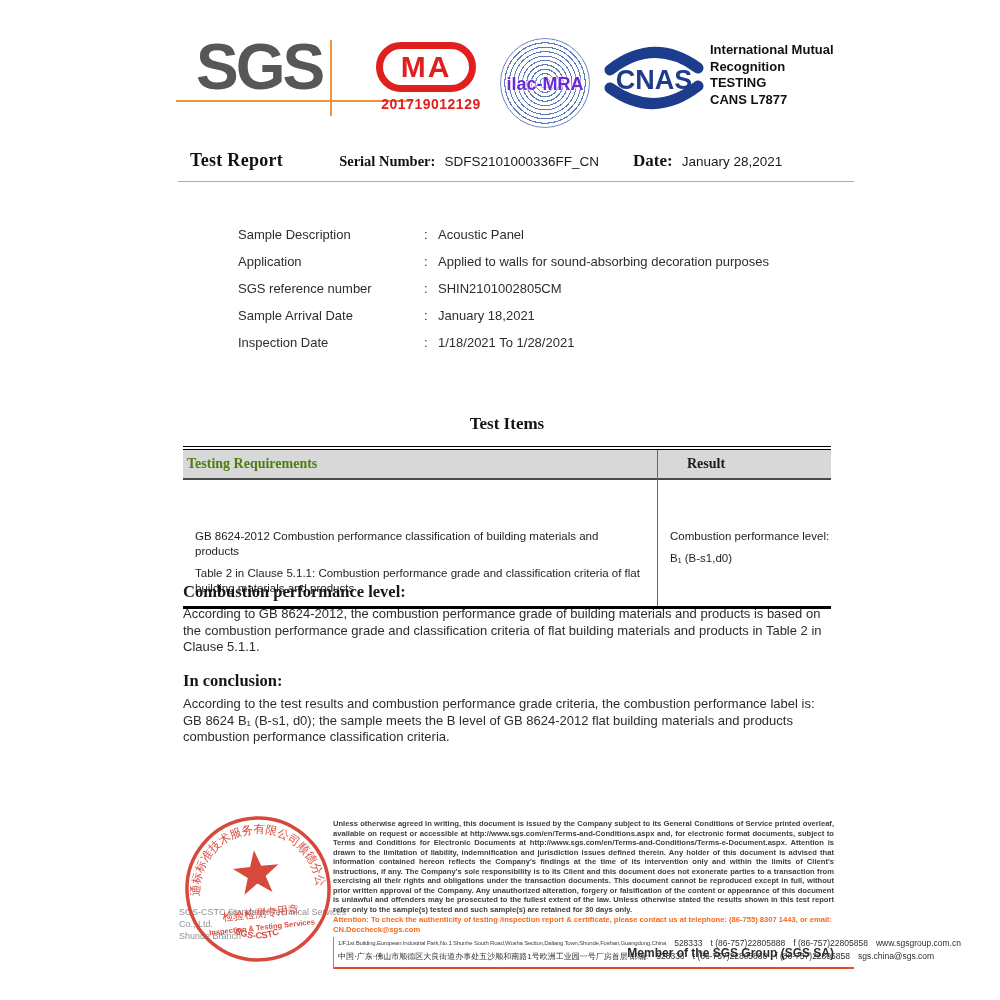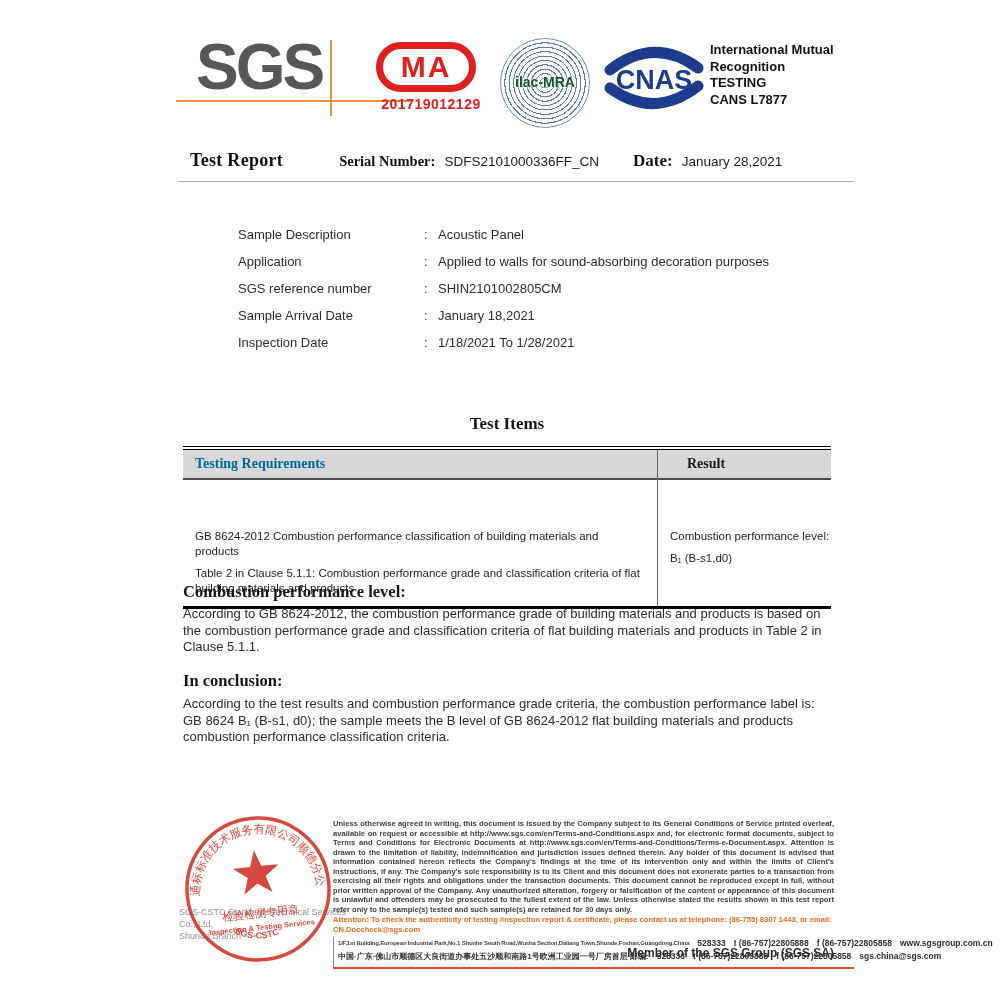--- a/index.html
+++ b/index.html
@@ -16,21 +16,21 @@
 
   .cma-logo { position:absolute; left:196px; top:4px; width:110px; text-align:center; }
   .cma-badge { width:100px; height:50px; border:7px solid #e01f1f; border-radius:26px; display:flex; align-items:center; justify-content:center; }
   .cma-badge span { font-size:30px; font-weight:bold; color:#e01f1f; letter-spacing:2px; }
   .cma-number { margin-top:4px; font-size:14px; font-weight:bold; color:#e01f1f; letter-spacing:0.5px; white-space:nowrap; }
 
   .ilac-logo { position:absolute; left:320px; top:0; width:90px; height:90px; }
   .ilac-circle { position:absolute; inset:0; border-radius:50%;
     background:repeating-radial-gradient(circle at 50% 50%, #5b79b4 0 1.1px, rgba(255,255,255,0) 1.1px 4.4px);
     border:1px solid #7b93c4; }
-  .ilac-text { position:absolute; left:0; top:36px; width:90px; text-align:center; font-size:14px; font-weight:bold; color:#14532d; text-shadow:0 0 3px #fff,0 0 3px #fff; }
+  .ilac-text { position:absolute; left:0; top:36px; width:90px; text-align:center; font-size:18px; font-weight:bold; color:#6d28d9; text-shadow:0 0 3px #fff,0 0 3px #fff; }
 
   .cnas-logo { position:absolute; left:422px; top:8px; width:104px; height:64px; }
 
   .recognition { position:absolute; left:530px; top:4px; width:140px; font-size:13px; font-weight:bold; color:#111; line-height:16.5px; }
 
   
   .report-line { position:absolute; left:190px; top:150px; width:662px; display:flex; align-items:baseline; white-space:nowrap; }
   .report-title { font-size:18px; font-weight:bold; color:#121212; letter-spacing:0.3px; }
   .serial-label { margin-left:56px; font-size:14.5px; font-weight:bold; color:#121212; }
   .serial-value { margin-left:9px; font-size:13.5px; color:#1a1a1a; }
@@ -42,21 +42,21 @@
   .sample-block { position:absolute; left:190px; top:228px; width:650px; }
   .sample-row { display:flex; margin-bottom:13px; font-size:13px; color:#2d2d2d; line-height:14px; }
   .sample-label { width:186px;margin-left:48px; }
   .sample-colon { width:14px; color:#2d2d2d; }
   .sample-value { flex:1; }
 
   
   .titems-title { position:absolute; left:183px; top:414px; width:648px; text-align:center; font-size:17px; font-weight:bold; color:#141414; }
   .ttable { position:absolute; left:183px; top:446px; width:648px; border-top:4px double #000; border-bottom:3px solid #000; }
   .thead { height:30px; background:#d8d8d8; border-bottom:2px solid #4a4a4a; display:flex; align-items:center; }
-  .th1 { width:474px; padding-left:12px; font-size:14px; font-weight:bold; color:#0369a1; }
+  .th1 { width:474px; padding-left:4px; font-size:14px; font-weight:bold; color:#4d7c0f; }
   .th2 { padding-left:30px; font-size:14px; font-weight:bold; color:#1b1b1b; }
   .tbody { display:flex; padding:9px 0 11px;margin-top:40px; }
   .td1 { width:474px; padding:0 16px 0 12px; font-size:11.5px; color:#1f1f1f; line-height:14.5px; }
   .td1 p:first-child { margin-bottom:8px; }
   .td2 { flex:1; padding-left:13px; font-size:11.5px; color:#1f1f1f; line-height:14.5px; }
   .td2 p:first-child { margin-bottom:7px; }
   .vdiv { position:absolute; left:474px; top:0; bottom:0; width:1px; background:#666; }
 
   
   .section-heading { position:absolute; left:183px; font-size:16.5px; font-weight:bold; color:#161616; }
@@ -67,21 +67,21 @@
   #conclusion-body { top:696px; }
 
   
   .stamp-wrap { position:absolute; left:183px; top:814px; width:150px; height:150px; transform:rotate(-6deg); opacity:0.93; z-index:2; }
   .stamp-company { position:absolute; left:179px; top:906px; width:175px; font-size:9px; line-height:12px; color:#8f9296; z-index:1; }
 
   .fineprint { position:absolute; left:333px; top:819px; width:501px; z-index:3; }
   .disclaimer { font-size:7.6px; line-height:9.55px; color:#3e3e3e; font-weight:600; text-align:justify; }
   .attention { margin-top:1px; font-size:7.6px; line-height:9.5px; color:#f26a21; font-weight:bold; }
   .addr-block { margin-top:3px; border-left:1px solid #8a8a8a; padding-left:4px; }
-  .addr-row { display:flex; align-items:center; white-space:nowrap; line-height:13px; color:#2f2f2f;font-weight:bold; }
+  .addr-row { display:flex; align-items:center; white-space:nowrap; line-height:13px; color:#2f2f2f; }
   .addr-en { font-size:6px; letter-spacing:-0.2px; color:#444; }
   .addr-cn { font-size:8px; color:#333; }
   .addr-post { margin-left:8px; font-size:8.5px; }
   .addr-tel { margin-left:8px; font-size:8.5px; }
   .addr-fax { margin-left:8px; font-size:8.5px; }
   .addr-site { margin-left:8px; font-size:8.5px; }
   .red-rule { margin-top:4px; margin-left:-4px; width:520px; height:2px; background:#e14b2d; }
   .member-line { position:absolute; left:333px; top:946px; width:501px; text-align:right; font-size:12px; font-weight:600; color:#2c2c2c; z-index:3; }
 </style>
 </head>

